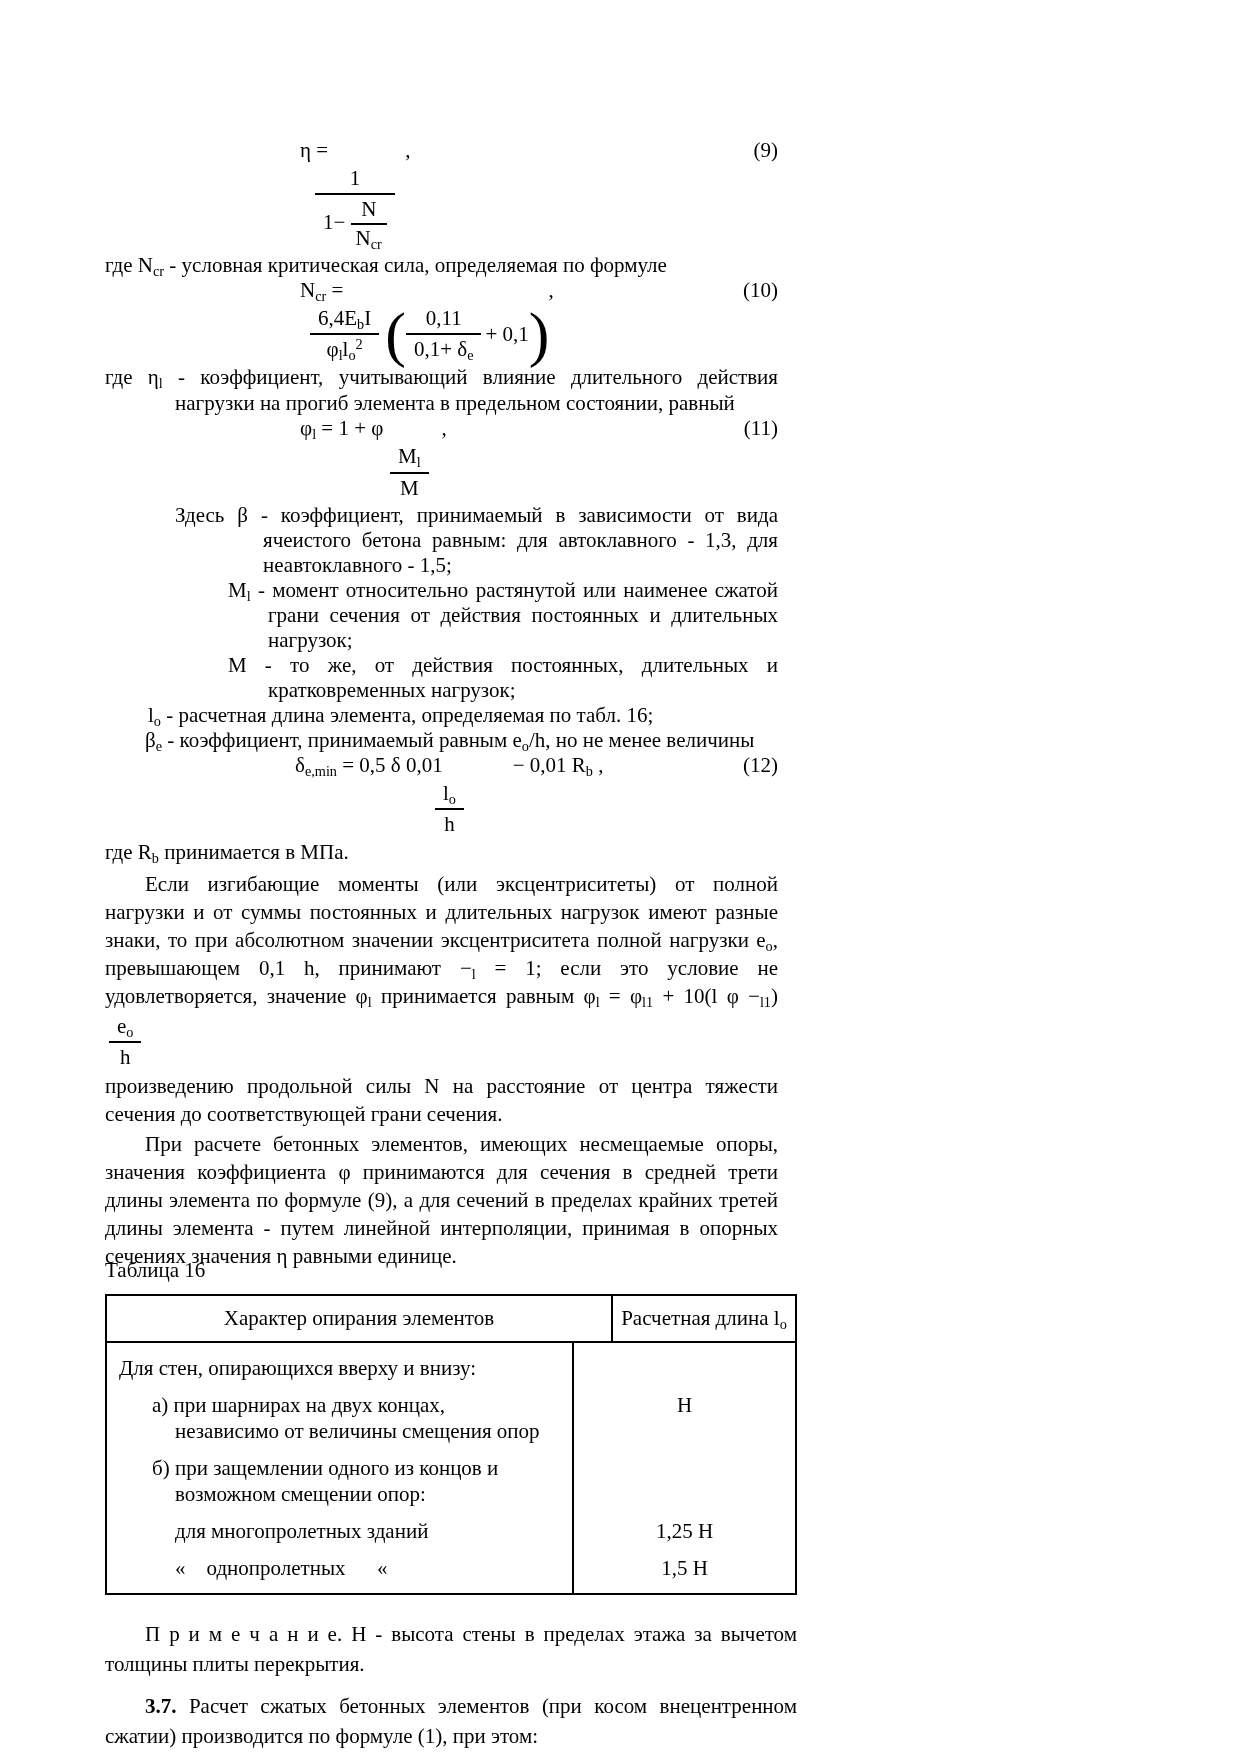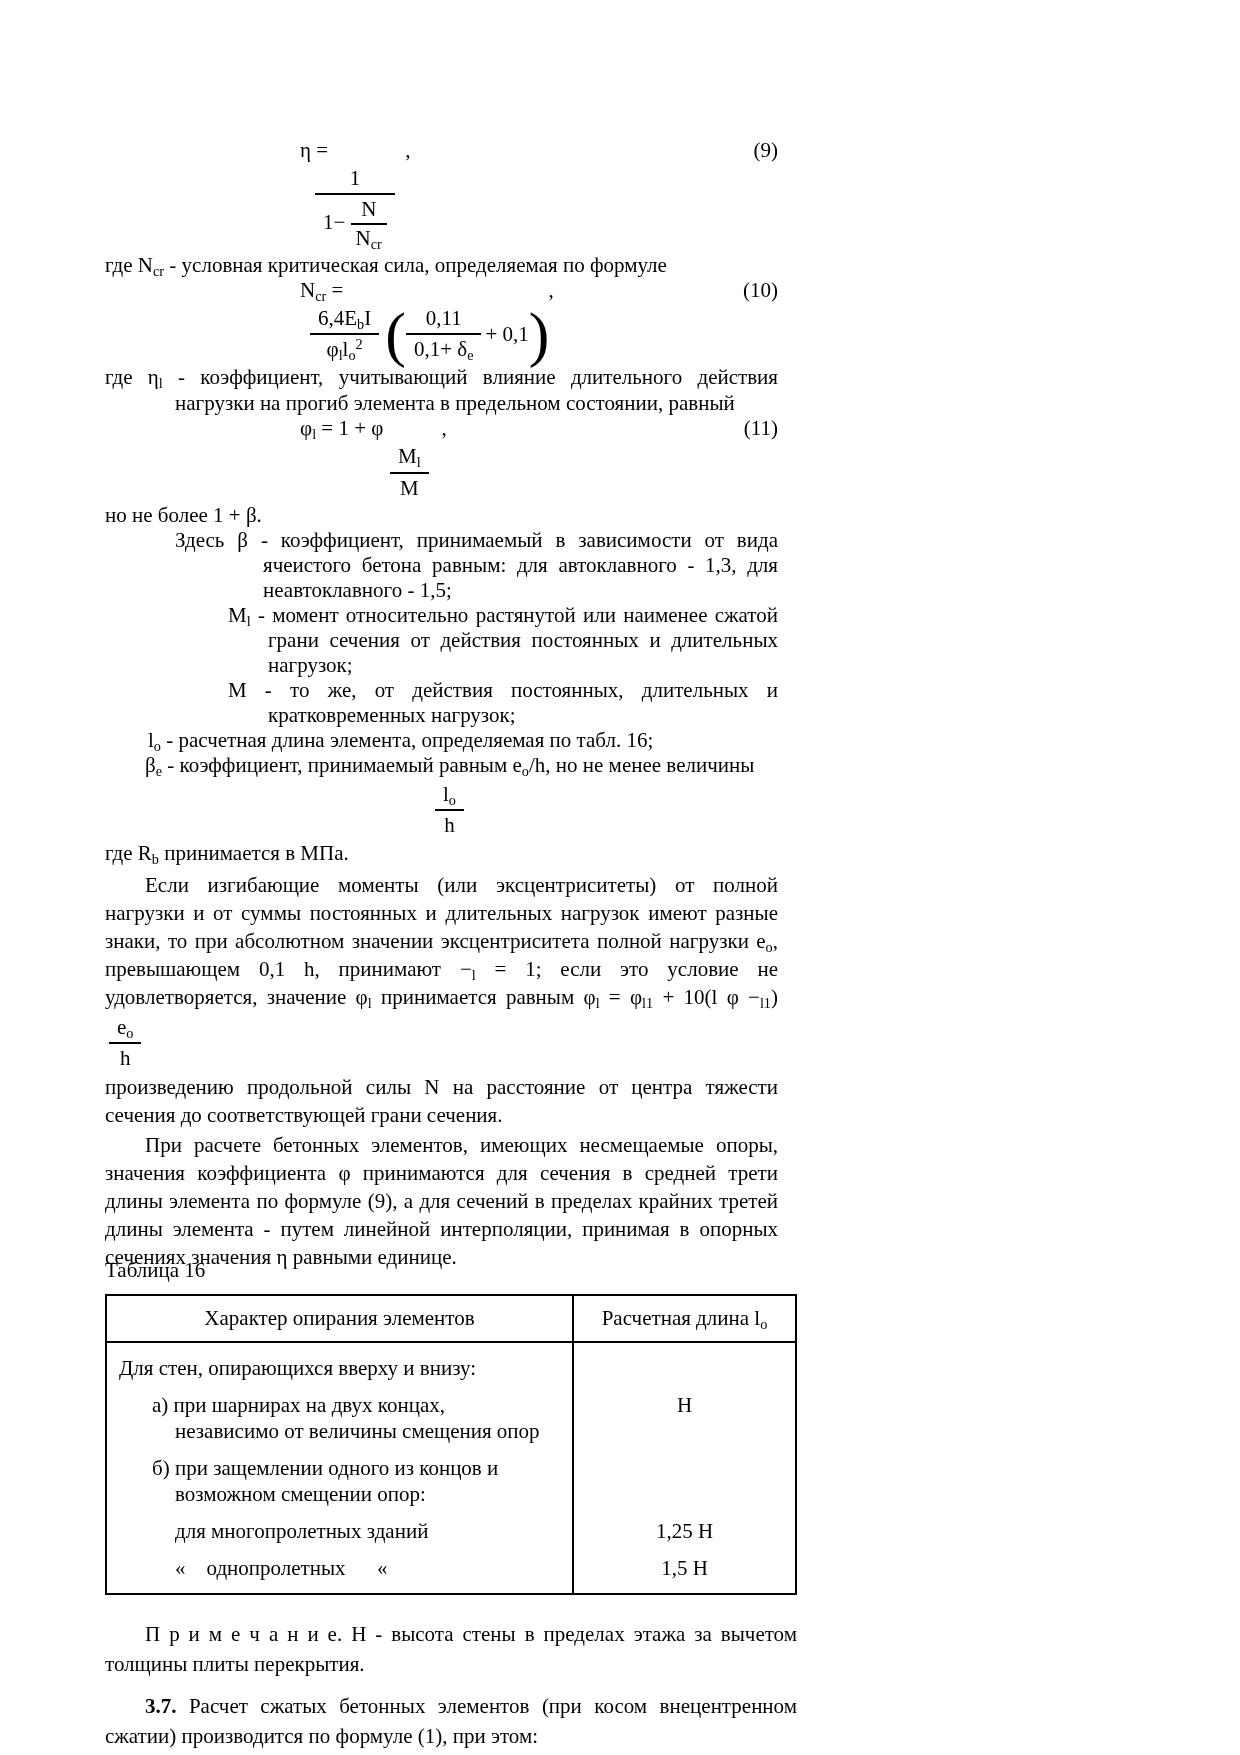--- a/index.html
+++ b/index.html
@@ -55,21 +55,21 @@
   .def5{padding-left:40px;}
   .whereeta{padding-left:70px;text-indent:-70px;line-height:26px;text-align:justify;}
 
   sub{font-size:68%;vertical-align:-0.28em;line-height:0;}
   sup{font-size:68%;vertical-align:0.5em;line-height:0;}
 
   
   .tcaption{text-align:left;padding-right:15px;line-height:28px;margin-bottom:10px;}
   .tbl{border:2px solid #000;width:692px;box-sizing:border-box;}
   .thead{display:flex;border-bottom:2px solid #000;}
-  .th1{width:465px;box-sizing:border-box;text-align:center;padding:10px 8px;}
+  .th1{width:504px;box-sizing:border-box;text-align:center;padding:10px 8px;}
   .th2{flex:1;border-left:2px solid #000;text-align:center;padding:10px 4px;}
   .trow{display:flex;}
   .tc1{width:465px;box-sizing:border-box;line-height:26px;padding-bottom:11px;}
   .tc2{flex:1;border-left:2px solid #000;text-align:center;line-height:26px;}
   .trow:first-child .tc1,.trow:first-child .tc2{padding-top:12px;}
   .trow:last-child .tc1{padding-bottom:12px;}
   .r0{padding-left:12px;padding-right:24px;}
   .r1{padding-left:68px;text-indent:-23px;padding-right:26px;}
   .r2{padding-left:68px;padding-right:10px;}
 
@@ -117,28 +117,31 @@
       <span class="f11lhs">φ<sub>l</sub> = 1 + φ</span><span class="c11">,</span>
       <span class="fnum">(11)</span>
     </div>
     <div class="fwrap f11wrap">
       <span class="fr">
         <span class="fr-n">M<sub>l</sub></span>
         <span class="fr-d">M</span>
       </span>
     </div>
 
-    <div class="line">но не более 1 + β.</div>
 
     <div class="def def1">Здесь β - коэффициент, принимаемый в зависимости от вида ячеистого бетона равным: для автоклавного - 1,3, для неавтоклавного - 1,5;</div>
     <div class="def def2">M<sub>l</sub> - момент относительно растянутой или наименее сжатой грани сечения от действия постоянных и длительных нагрузок;</div>
     <div class="def def2">М - то же, от действия постоянных, длительных и кратковременных нагрузок;</div>
     <div class="def def4">l<sub>o</sub> - расчетная длина элемента, определяемая по табл. 16;</div>
     <div class="def def5">β<sub>e</sub> - коэффициент, принимаемый равным e<sub>o</sub>/h, но не менее величины</div>
 
+    <div class="fline">
+      <span class="f12lhs">δ<sub>e,min</sub> = 0,5 δ 0,01</span><span class="f12rhs">− 0,01 R<sub>b</sub> ,</span>
+      <span class="fnum">(12)</span>
+    </div>
     <div class="fwrap f12wrap">
       <span class="fr">
         <span class="fr-n">l<sub>o</sub></span>
         <span class="fr-d">h</span>
       </span>
     </div>
 
     <div class="line mt3">где R<sub>b</sub> принимается в МПа.</div>
 
     <div class="par ind lastjust mt5">Если изгибающие моменты (или эксцентриситеты) от полной нагрузки и от суммы постоянных и длительных нагрузок имеют разные знаки, то при абсолютном значении эксцентриситета полной нагрузки e<sub>o</sub>, превышающем 0,1 h, принимают −<sub>l</sub> = 1; если это условие не удовлетворяется, значение φ<sub>l</sub> принимается равным φ<sub>l</sub> = φ<sub>l1</sub> + 10(l φ −<sub>l1</sub>)</div>

